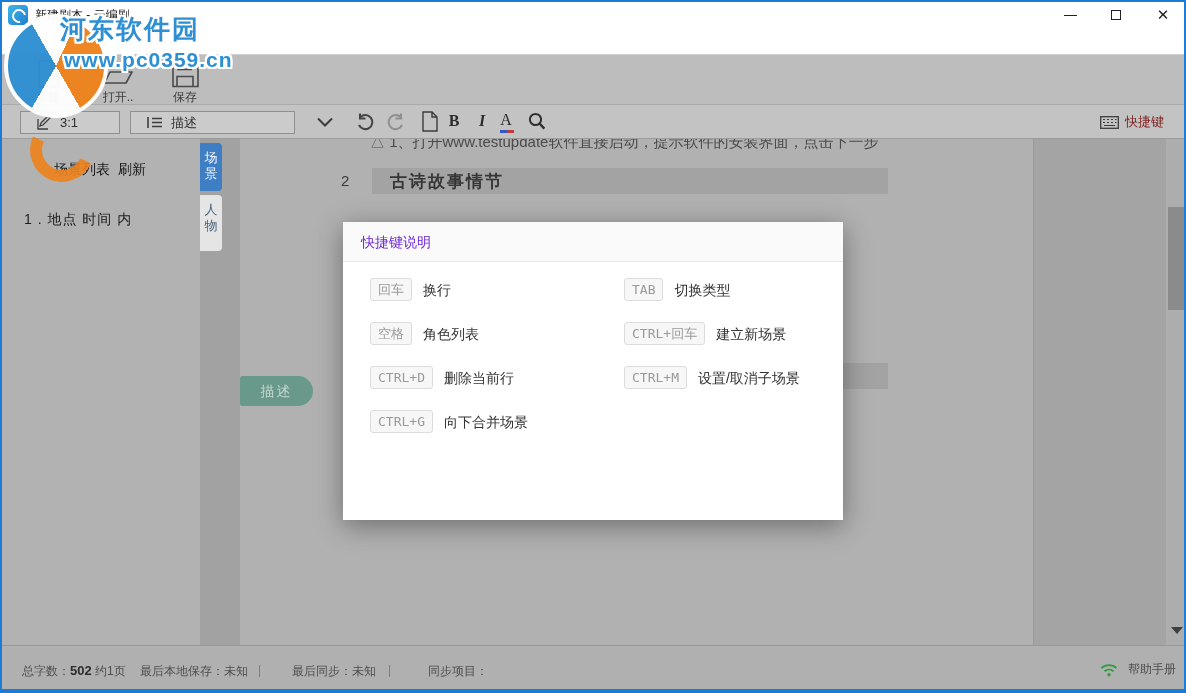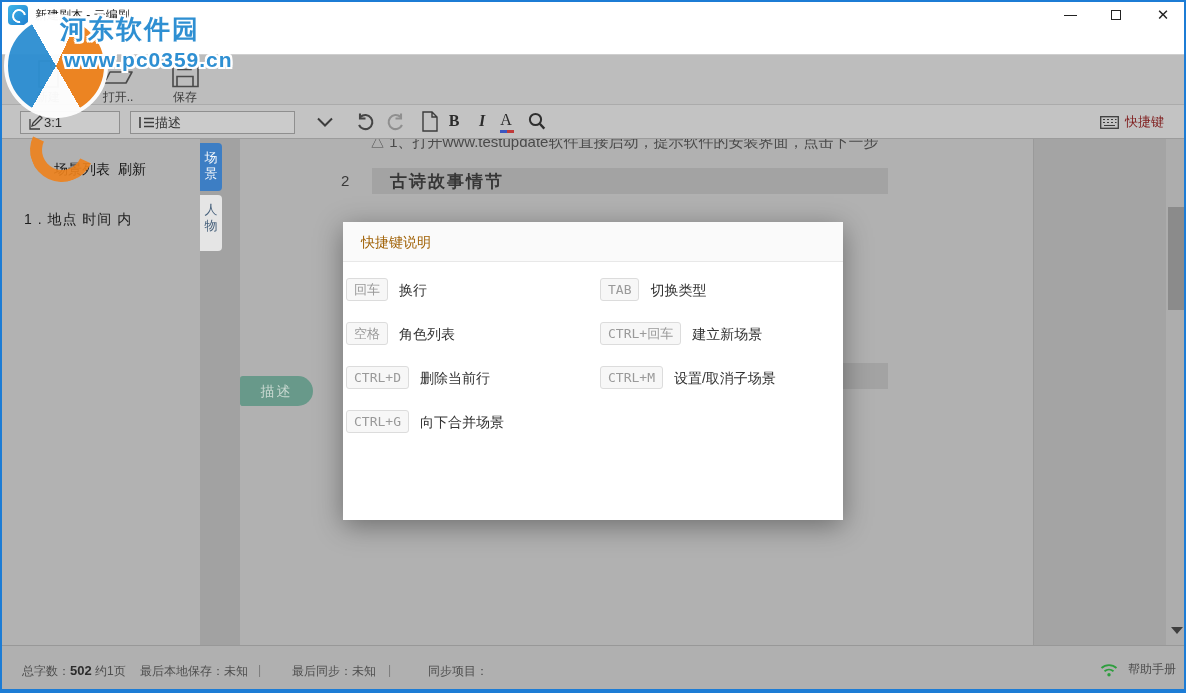--- a/index.html
+++ b/index.html
@@ -33,21 +33,21 @@
   .tb-new{left:18px;}
   .tb-open{left:88px;}
   .tb-save{left:155px;}
   .file-flag{position:absolute;left:998px;top:64px;color:#c0392b;font-size:14px;font-weight:bold;}
   .file-name{position:absolute;left:1010px;top:68px;font-size:14px;color:#2c2c2c;}
   .login{position:absolute;left:1084px;top:60px;display:flex;align-items:center;}
   .login-label{font-size:14px;color:#2c2c2c;margin-left:2px;}
 
   
   .formatbar{position:absolute;left:0;top:104px;width:1186px;height:35px;background:#c3c3c3;border-top:1px solid #ababab;border-bottom:1px solid #9c9c9c;}
-  .fmt-box{position:absolute;top:6px;height:23px;background:#cbcbcb;border:1px solid #8f8f8f;display:flex;align-items:center;padding-left:8px;font-size:13px;color:#2f2f2f;}
+  .fmt-box{position:absolute;top:6px;height:23px;background:#cbcbcb;border:1px solid #8f8f8f;display:flex;align-items:center;padding-left:16px;gap:8px;font-size:13px;color:#2f2f2f;}
   .fmt-ratio{left:20px;width:100px;}
   .fmt-type{left:130px;width:165px;}
   .fmt-ico{position:absolute;top:6px;}
   .fmt-letter{position:absolute;top:7px;font-family:"Liberation Serif",serif;font-size:16px;color:#2b2b2b;width:16px;text-align:center;}
   .letter-b{left:446px;font-weight:bold;}
   .letter-i{left:474px;font-style:italic;font-weight:bold;}
   .letter-a{left:498px;top:6px;}
   .a-underline{position:absolute;left:500px;top:25px;width:14px;height:3px;background:linear-gradient(90deg,#3a55c0 0 50%,#c03a3a 50% 100%);}
   .shortcut-btn{position:absolute;left:1100px;top:4px;height:26px;display:flex;align-items:center;gap:6px;font-size:13px;color:#7f1d1d;}
 
@@ -85,22 +85,22 @@
   .sb-save{left:140px;}
   .sb-sep1{left:258px;color:#7c7c7c;}
   .sb-sync{left:292px;}
   .sb-sep2{left:388px;color:#7c7c7c;}
   .sb-proj{left:428px;}
   .sb-help{position:absolute;right:10px;top:15px;display:flex;align-items:center;gap:10px;}
   .sb-help span{font-size:12px;color:#4f4f4f;}
 
   
   .modal{position:absolute;left:343px;top:222px;width:500px;height:298px;background:#ffffff;box-shadow:0 6px 26px rgba(0,0,0,.38);z-index:100;}
-  .modal-head{height:40px;background:#fafafa;border-bottom:1px solid #e8e8e8;line-height:40px;padding-left:18px;font-size:14px;color:#a16207;}
-  .modal-grid{display:grid;grid-template-columns:254px 232px;grid-auto-rows:44px;padding:16px 0 0 3px;}
+  .modal-head{height:40px;background:#fafafa;border-bottom:1px solid #e8e8e8;line-height:40px;padding-left:18px;font-size:14px;color:#6d28d9;}
+  .modal-grid{display:grid;grid-template-columns:254px 232px;grid-auto-rows:44px;padding:16px 0 0 27px;}
   .sc-item{display:flex;align-items:flex-start;gap:11px;}
   .sc-key{font-family:"DejaVu Sans Mono",monospace;font-size:13px;color:#9a9a9a;background:#f7f7f7;border:1px solid #dcdcdc;border-radius:3px;padding:3px 7px;line-height:15px;white-space:nowrap;}
   .sc-desc{font-size:14px;color:#333;padding-top:4px;white-space:nowrap;}
 
   
   .watermark{position:absolute;left:0;top:0;width:300px;height:230px;pointer-events:none;z-index:500;}
   .wm-logo{position:absolute;left:4px;top:14px;width:104px;height:104px;border-radius:50%;border:4px solid #fff;
     background:conic-gradient(from 210deg,#2e8fd2 0 120deg,#ffffff 120deg 175deg,#ee821c 175deg 300deg,#ffffff 300deg 360deg);opacity:.96;}
   .wm-logo2{position:absolute;left:30px;top:118px;width:64px;height:64px;border-radius:50%;border:12px solid transparent;border-left-color:#ee821c;border-bottom-color:#ee821c;transform:rotate(-20deg);opacity:.9;}
   .wm-name{position:absolute;left:60px;top:12px;font-size:26px;font-weight:bold;letter-spacing:2px;color:#2e8fd2;

